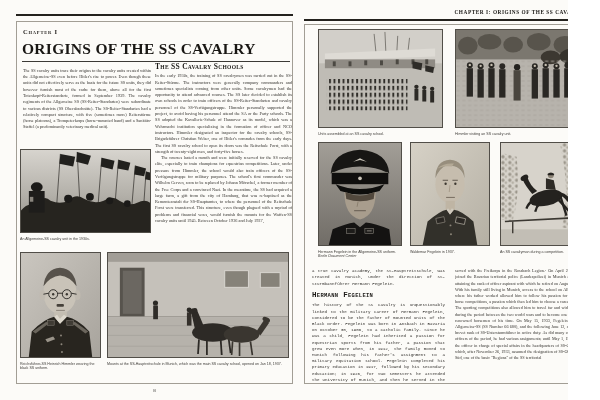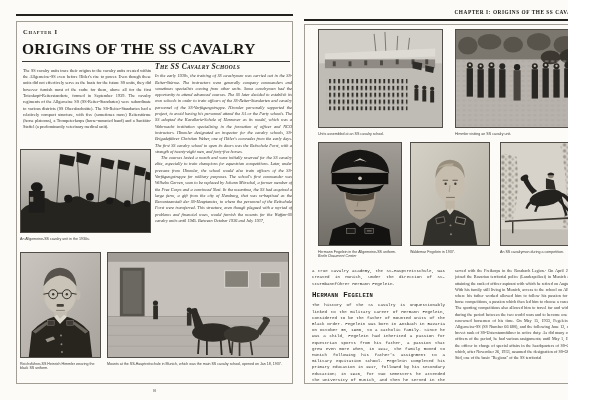--- a/index.html
+++ b/index.html
@@ -35,21 +35,21 @@
   <div class="abs clip" style="left:23px; top:28px; width:160px; height:12px;">
     <div class="s50 chapterlabel">Chapter I</div>
   </div>
   <div class="abs title" style="left:22px; top:40px;">ORIGINS OF THE SS CAVALRY</div>
   <div class="abs" style="left:22px; top:61px; width:268px; height:1px; background:#3c3a36;"></div>
 
   <div class="abs clip" style="left:23px; top:67px; width:128px; height:80px;">
     <div class="s50 body1">The SS cavalry units trace their origins to the cavalry units created within the Allgemeine-SS even before Hitler's rise to power. Even though these units did not effectively serve as the basis for the future SS units, they did however furnish most of the cadre for them, above all for the first Totenkopf-Reiterstandarte, formed in September 1939. The cavalry regiments of the Allgemeine SS (SS-Reiter-Standarten) were subordinate to various districts (SS Oberabschnitte). The SS-Reiter-Standarten had a relatively compact structure, with five (sometimes more) Reiterstürme (horse platoons), a Trompeterkorps (horse-mounted band) and a Sanitäts-Staffel (a predominantly veterinary medical unit).</div>
   </div>
 
-  <div class="abs clip" style="left:155px; top:62px; width:137px; height:188px;font-style:italic;">
+  <div class="abs clip" style="left:155px; top:62px; width:137px; height:188px;">
     <div class="s50">
       <div class="colhead" style="margin-bottom:4px;">The SS Cavalry Schools</div>
       <div class="body1">In the early 1930s, the training of SS cavalrymen was carried out in the SS-Reiter-Stürme. The instructors were generally company commanders and sometimes specialists coming from other units. Some cavalrymen had the opportunity to attend advanced courses. The SS later decided to establish its own schools in order to train officers of the SS-Reiter-Standarten and cavalry personnel of the SS-Verfügungstruppe. Himmler personally supported the project, to avoid having his personnel attend the SA or the Party schools. The SS adopted the Kavallerie-Schule of Hannover as its model, which was a Wehrmacht institution specializing in the formation of officer and NCO instructors. Himmler designated an inspector for the cavalry schools, SS-Brigadeführer Christian Weber, one of Hitler's comrades from the early days. The first SS cavalry school to open its doors was the Reitschule Forst, with a strength of twenty-eight men, and forty-five horses.</div>
       <div class="body1 indent">The courses lasted a month and were initially reserved for the SS cavalry elite, especially to train champions for equestrian competitions. Later, under pressure from Himmler, the school would also train officers of the SS-Verfügungstruppe for military purposes. The school's first commander was Wilhelm Gerven, soon to be replaced by Johann Mörschel, a former member of the Free Corps and a convinced Nazi. In the meantime, the SS had acquired a large farm, a gift from the city of Hamburg, that was re-baptised as the Remonteanstalt der SS-Hauptamtes, to where the personnel of the Reitschule Forst were transferred. This structure, even though plagued with a myriad of problems and financial woes, would furnish the mounts for the Waffen-SS cavalry units until 1945. Between October 1936 and July 1937,</div>
     </div>
   </div>
 
   <div class="abs photo" style="left:20px; top:149px; width:131px; height:84px;">
     <svg viewBox="0 0 131 84" preserveAspectRatio="none">
       <defs>

